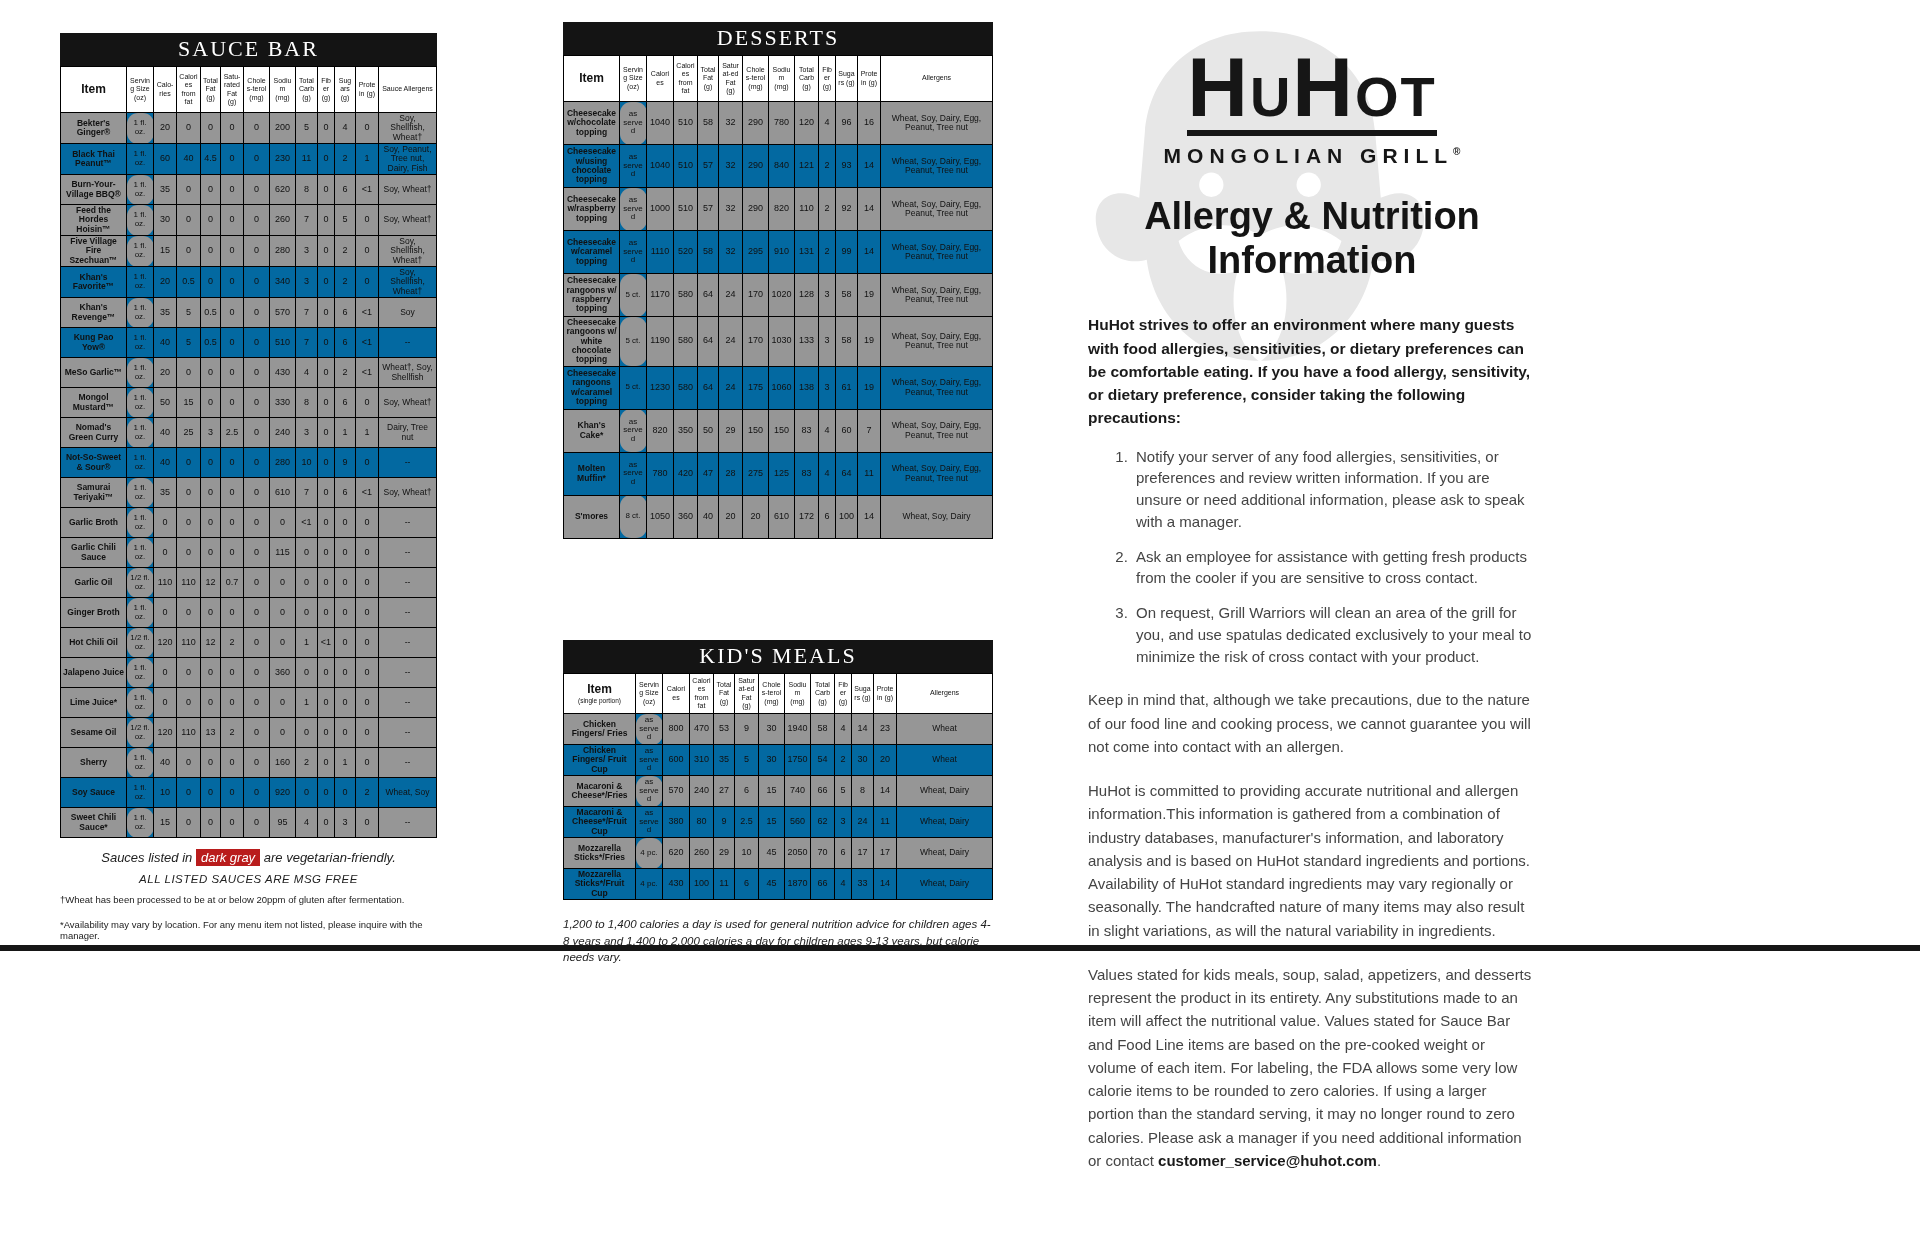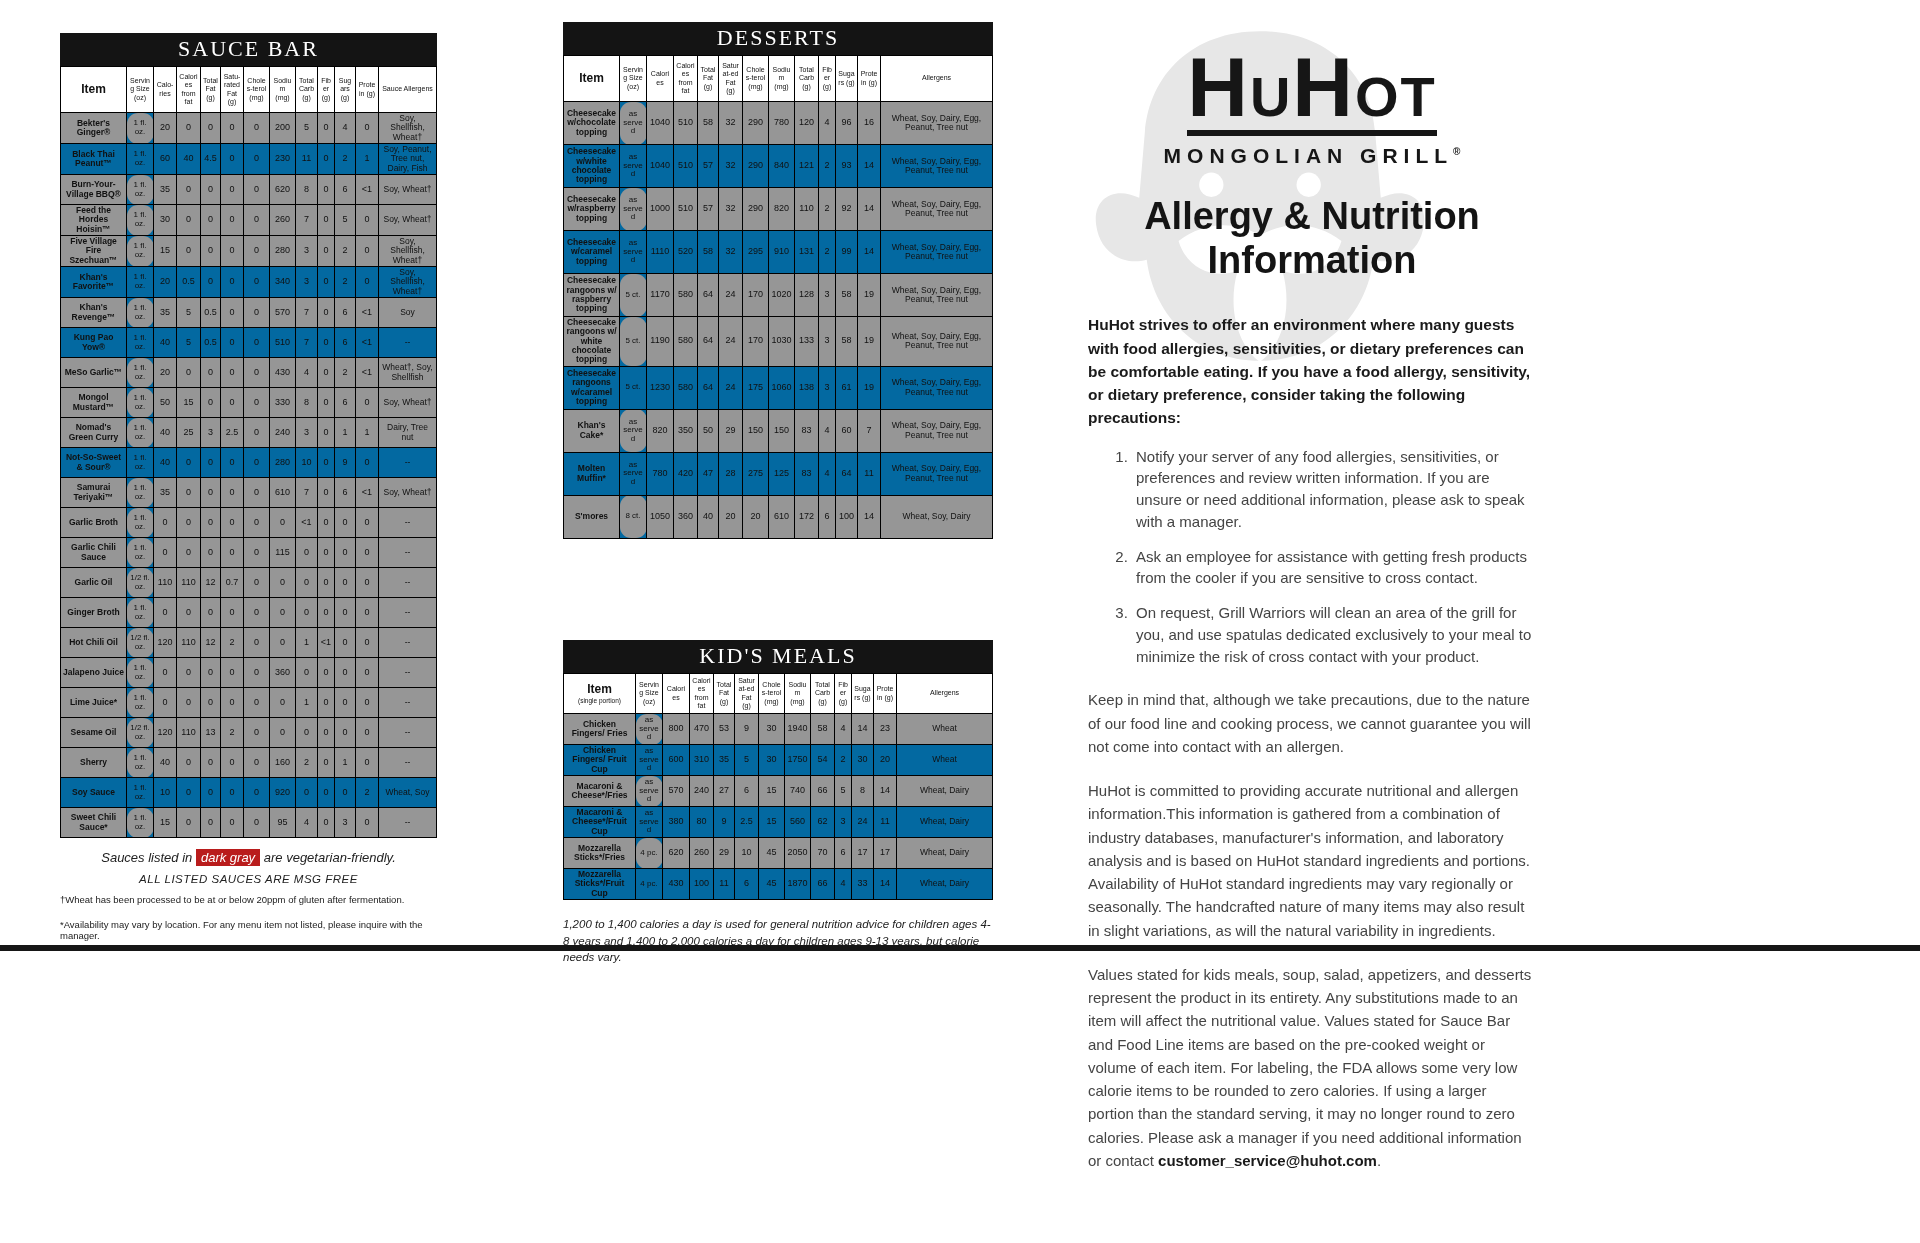--- a/index.html
+++ b/index.html
@@ -541,21 +541,21 @@
           <td>32</td>
           <td>290</td>
           <td>780</td>
           <td>120</td>
           <td>4</td>
           <td>96</td>
           <td>16</td>
           <td class="allergen-cell">Wheat, Soy, Dairy, Egg, Peanut, Tree nut</td>
         </tr>
         <tr>
-          <td class="item-cell">Cheesecake w/white chocolate topping</td>
+          <td class="item-cell">Cheesecake w/using chocolate topping</td>
           <td class="serving-cell">as served</td>
           <td>1040</td>
           <td>510</td>
           <td>57</td>
           <td>32</td>
           <td>290</td>
           <td>840</td>
           <td>121</td>
           <td>2</td>
           <td>93</td>

